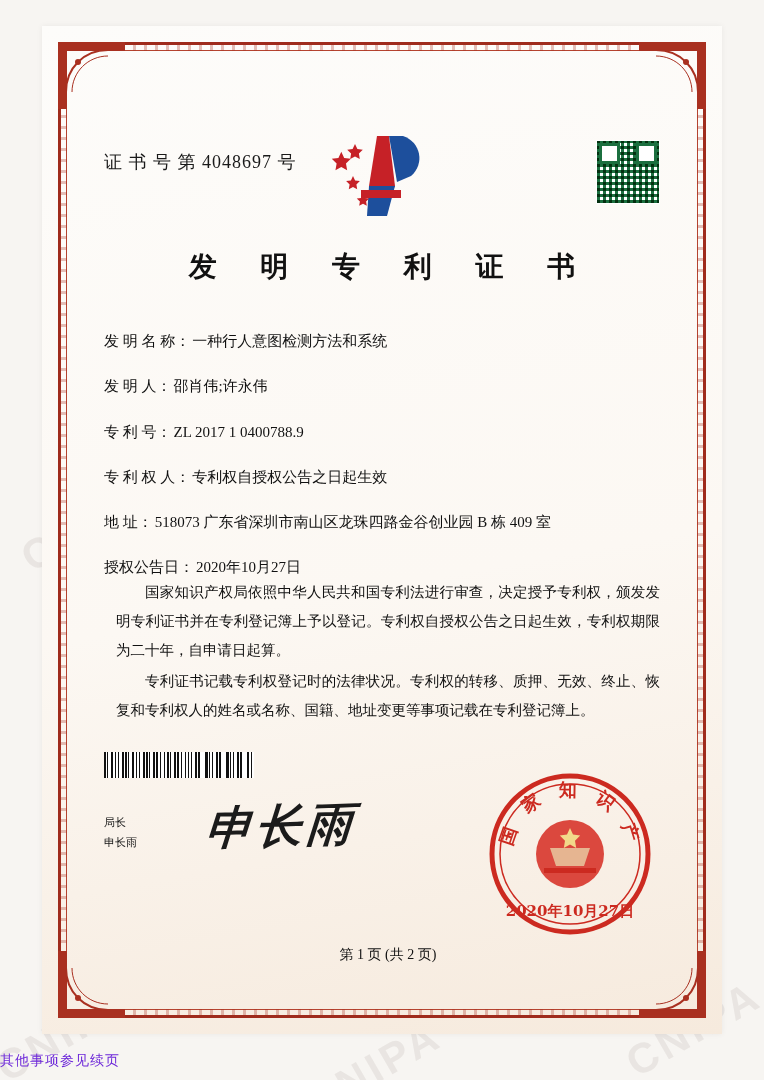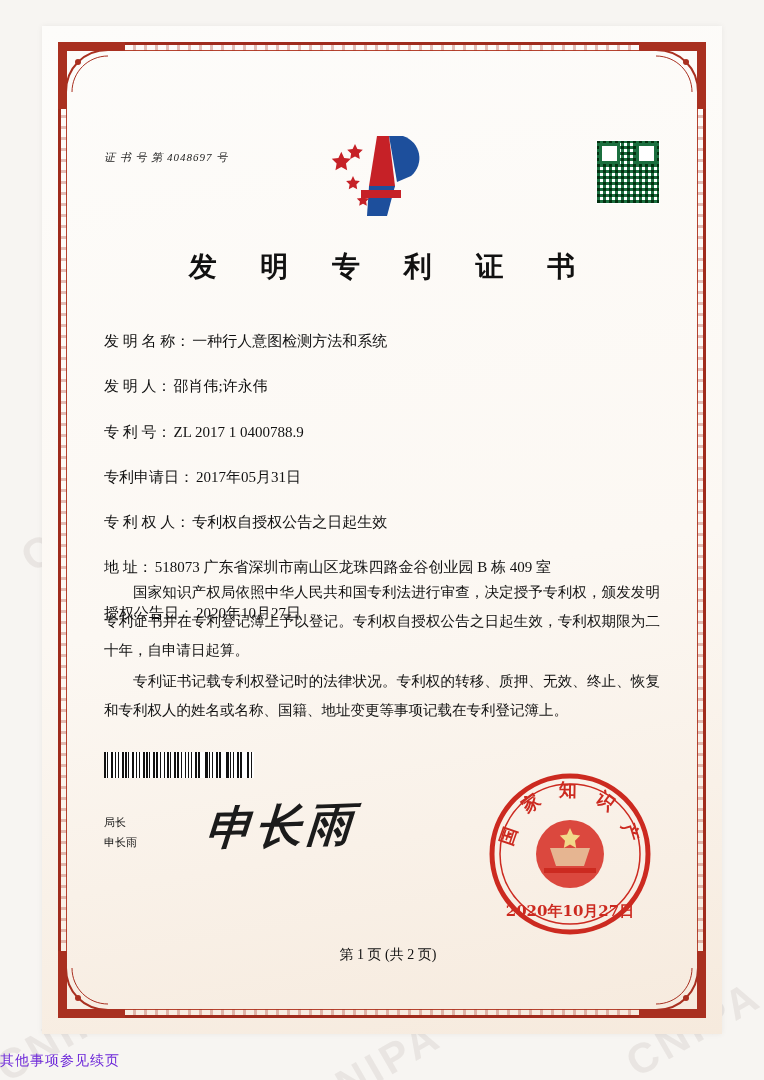--- a/index.html
+++ b/index.html
@@ -102,24 +102,23 @@
   
   .content {
     position: absolute;
     left: 44px; top: 44px; right: 44px; bottom: 44px;
   }
 
   .cert-no {
     position: absolute;
     left: 18px;
     top: 80px;
-    font-size: 11px;
+    font-size: 18px;
     color: #1a1a1a;
     letter-spacing: 1px;
-    font-style: italic;
   }
 
   .qr {
     position: absolute;
     right: 18px;
     top: 70px;
     width: 62px;
     height: 62px;
     background:
       repeating-linear-gradient(90deg, #1b6f3f 0 3px, transparent 3px 6px),
@@ -193,21 +192,21 @@
   .paragraphs {
     position: absolute;
     left: 18px; right: 18px;
     top: 508px;
     font-size: 14.5px;
     line-height: 2.0;
     color: #111;
     text-align: justify;
   }
   .paragraphs p {
-    margin: 0 0 2px 0;
+    margin: 0 0 2px 12px;
     text-indent: 2em;
   }
 
   .barcode {
     position: absolute;
     left: 18px;
     top: 682px;
     width: 150px;
     height: 26px;
     background-image: repeating-linear-gradient(
@@ -342,24 +341,20 @@
       </div>
       <div class="field-row">
         <span class="field-label">发 明 人：</span>
         <span class="field-value">邵肖伟;许永伟</span>
       </div>
       <div class="field-row">
         <span class="field-label">专 利 号：</span>
         <span class="field-value">ZL 2017 1 0400788.9</span>
       </div>
       <div class="field-row">
-        <span class="field-label">专利申请日：</span>
-        <span class="field-value">2017年05月31日</span>
-      </div>
-      <div class="field-row">
         <span class="field-label">专 利 权 人：</span>
         <span class="field-value">专利权自授权公告之日起生效</span>
       </div>
       <div class="field-row">
         <span class="field-label">地 址：</span>
         <span class="field-value">518073 广东省深圳市南山区龙珠四路金谷创业园 B 栋 409 室</span>
       </div>
       <div class="field-row two-col">
         <span class="col-a">
           <span class="field-label">授权公告日：</span>

